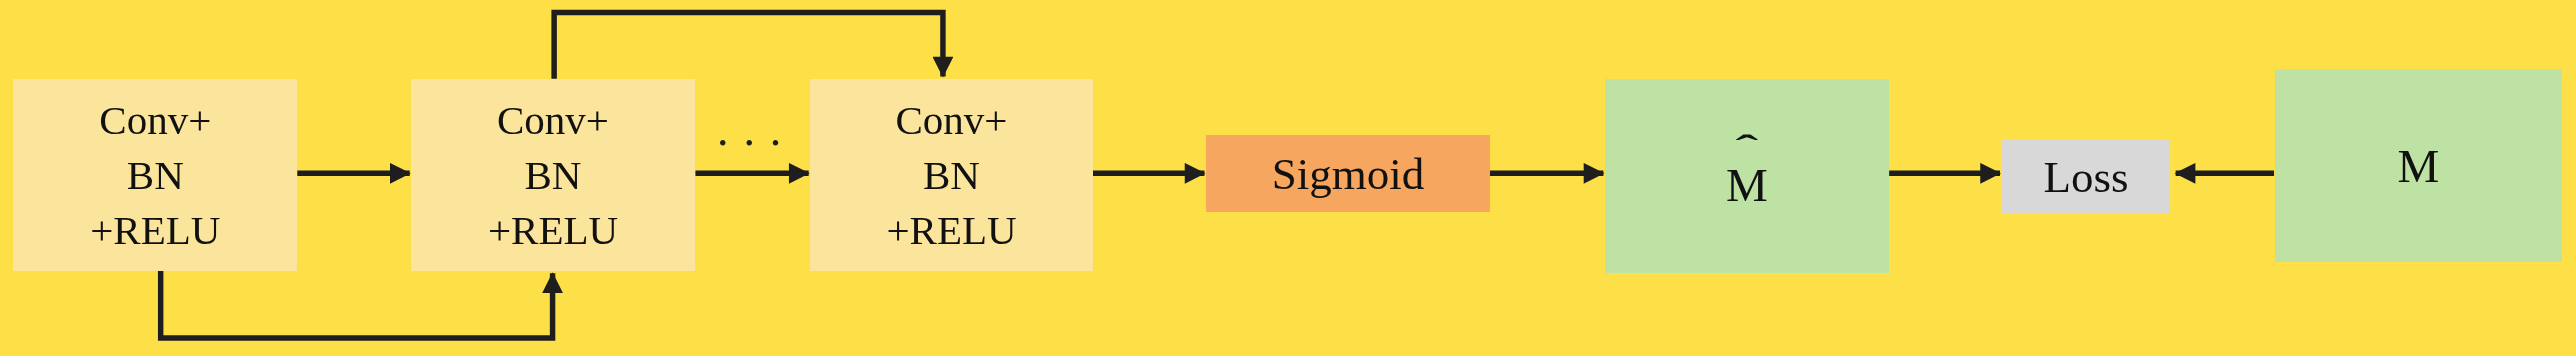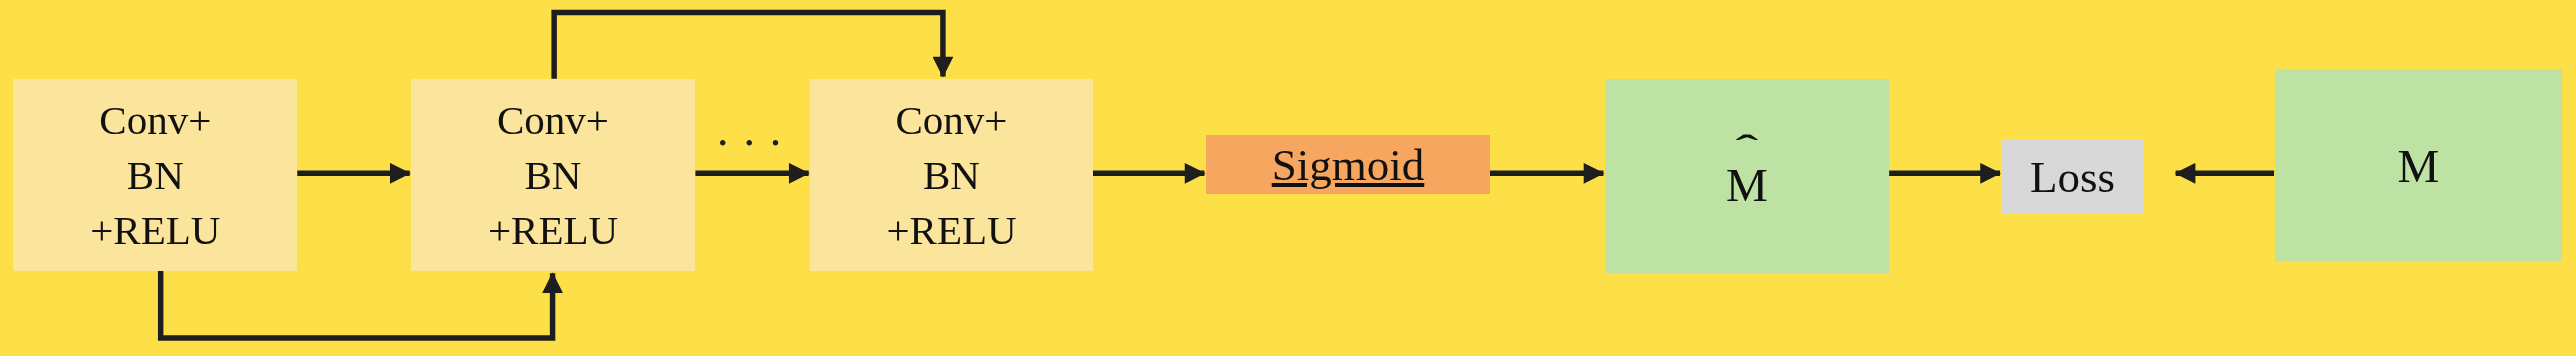--- a/index.html
+++ b/index.html
@@ -21,33 +21,32 @@
     text-align: center;
     box-sizing: border-box;
   }
   .conv {
     background: var(--conv-fill, #FBE49B);
     width: 284px; height: 192px; top: 79px;
     font-size: 41px; line-height: 55px;
   }
   .sigmoid {
     background: var(--sigmoid-fill, #F6A65F);
-    left: 1206px; top: 135px; width: 284px; height: 59px;
+    left: 1206px; top: 135px; width: 284px; height: 77px;
     font-size: 45px;
-    text-decoration: underline;
   }
   .mhat, .mbox {
     background: var(--output-fill, #BDE2A4);
     font-size: 47px;
   }
   .mhat { left: 1605px; top: 79px; width: 284px; height: 194px; }
   .mbox { left: 2275px; top: 69px;  width: 287px; height: 193px; }
   .loss {
     background: var(--loss-fill, #D8D8D8);
-    left: 2002px; top: 140px; width: 141px; height: 73px;
+    left: 2002px; top: 140px; width: 168px; height: 73px;
     font-size: 45px;
   }
   .hat {
     display: block;
     font-size: 36px;
     line-height: 0.45;
     transform: scaleX(1.9);
     margin-bottom: 1.6px;
     font-weight: bold;
   }

